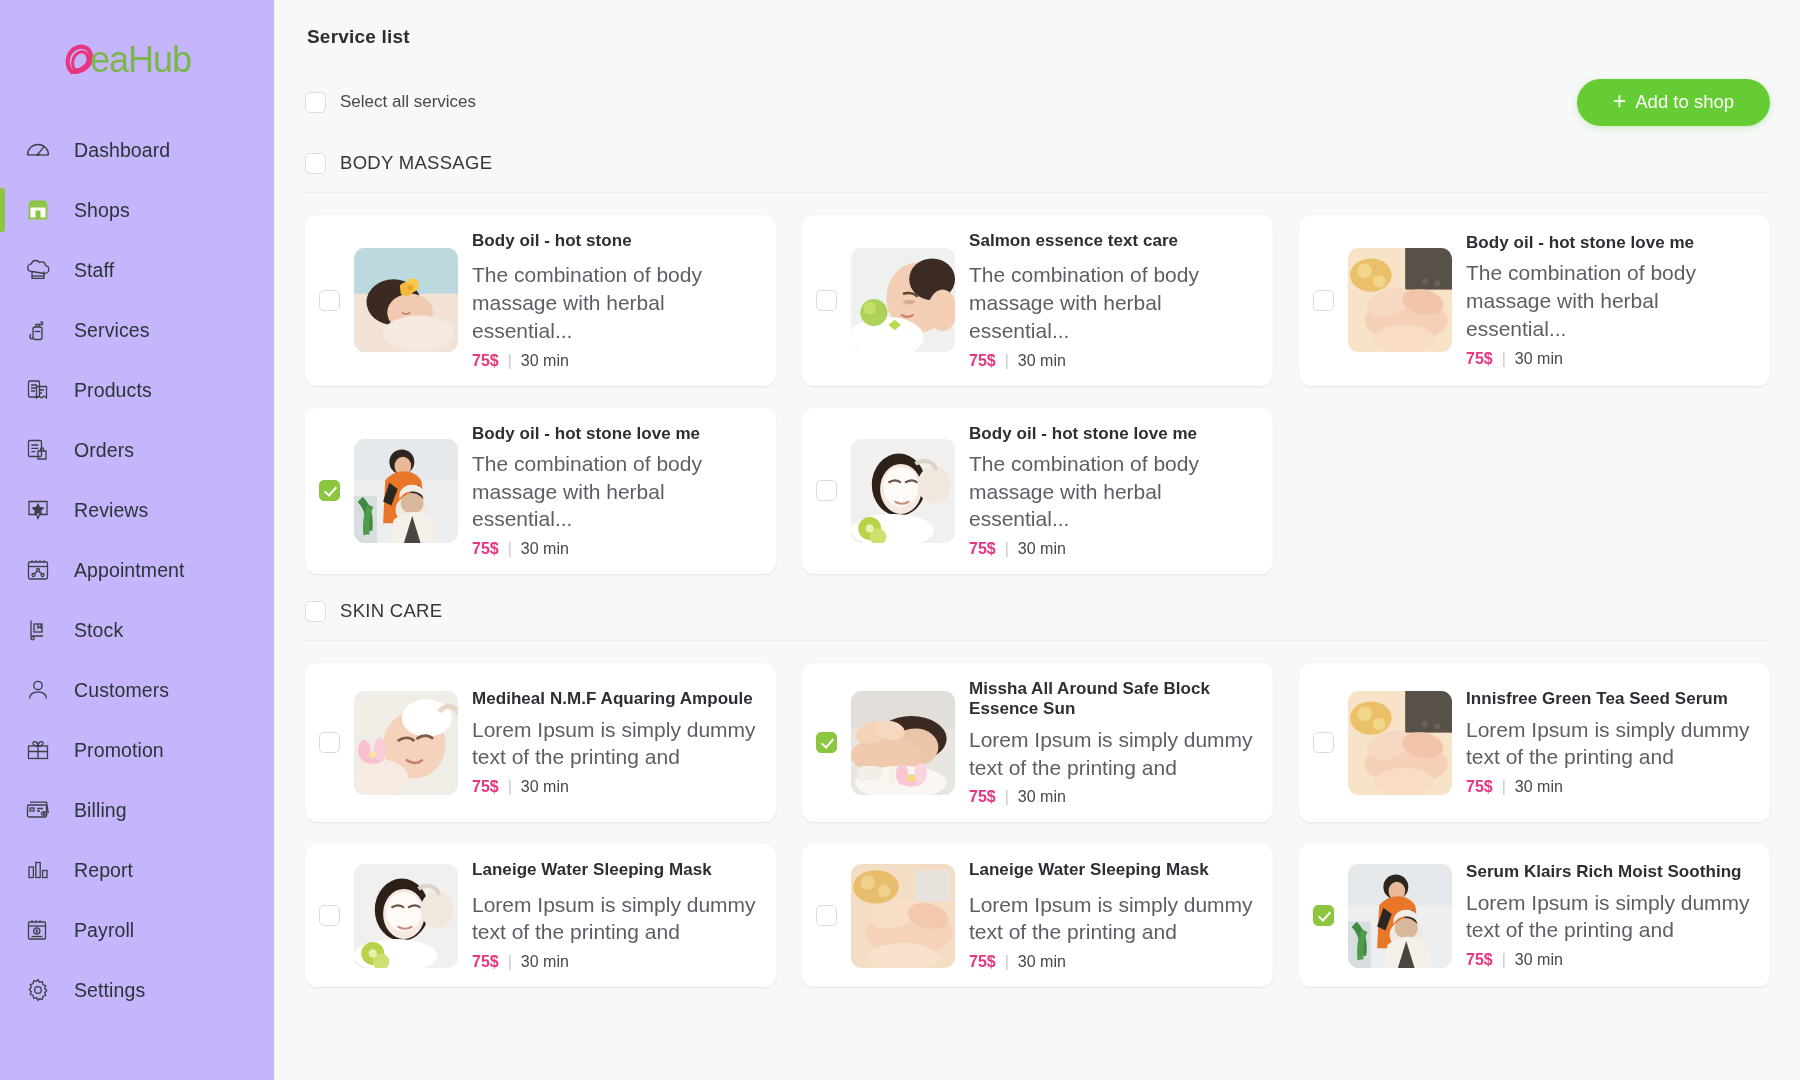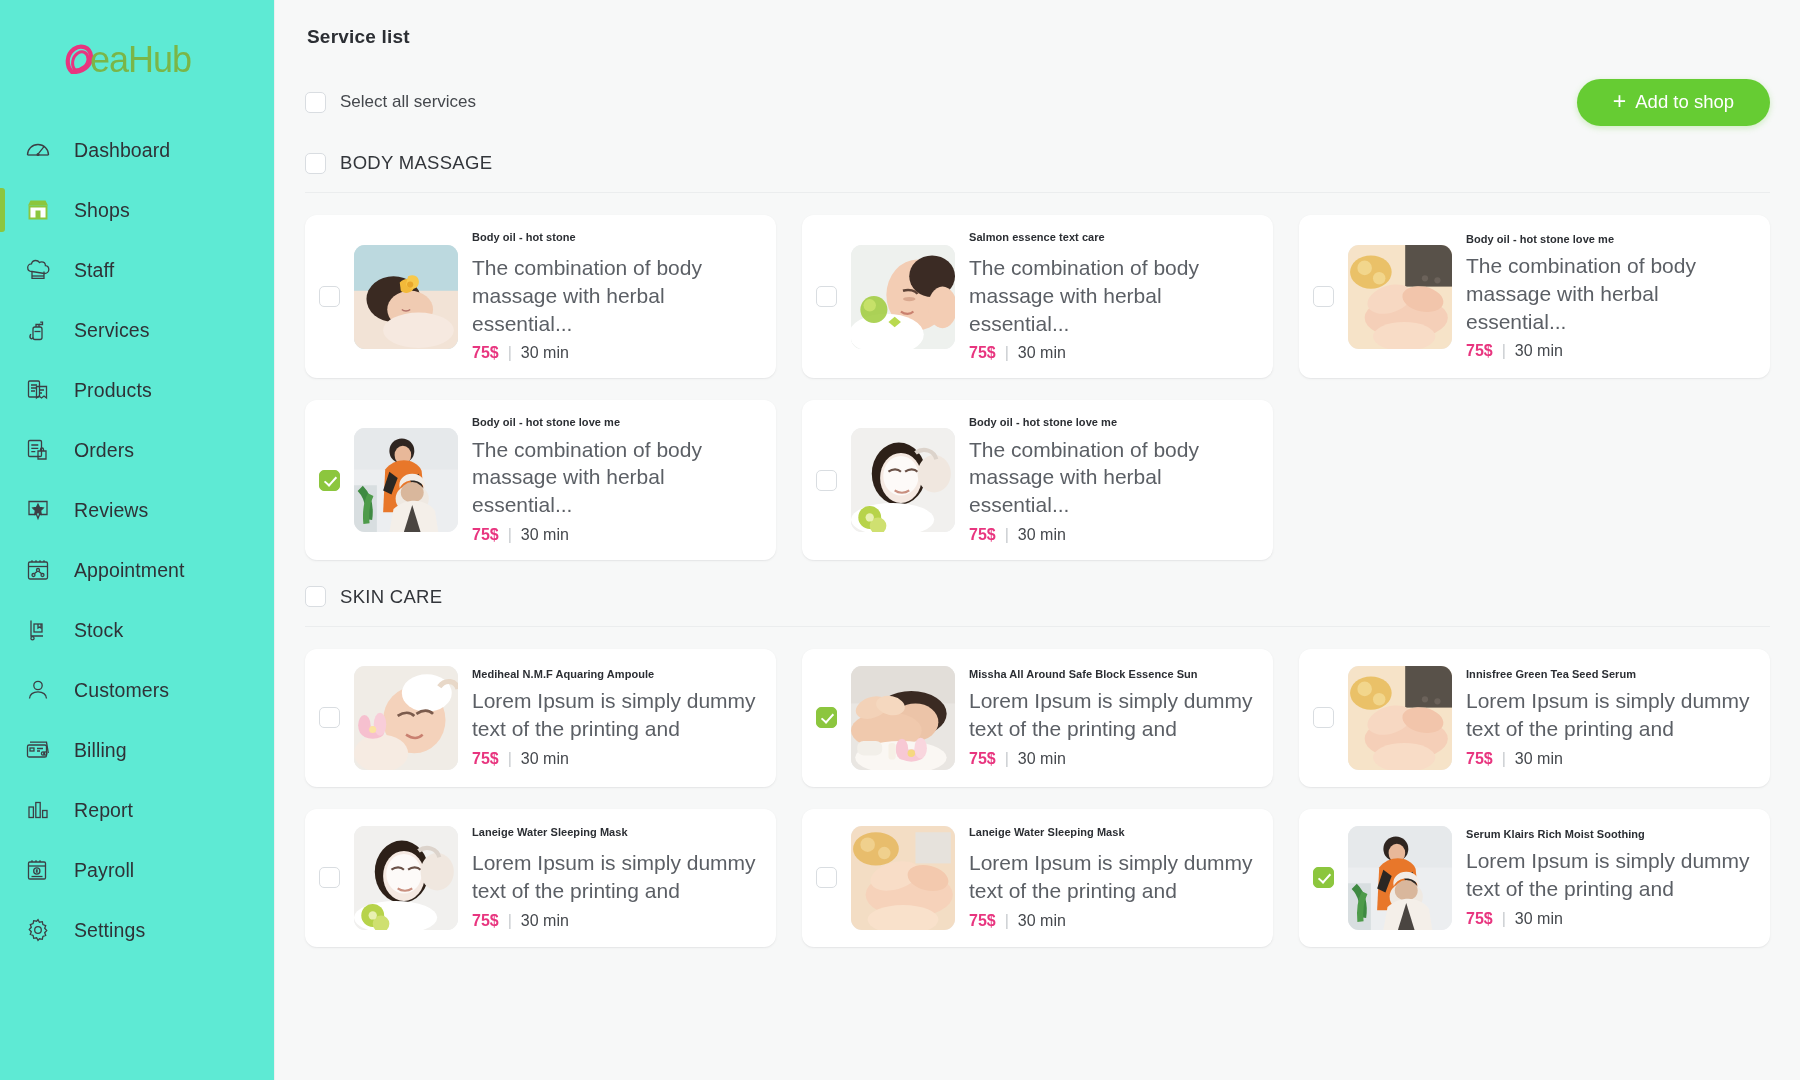--- a/index.html
+++ b/index.html
@@ -9,21 +9,21 @@
     font-family: "Liberation Sans", sans-serif;
     background: #ffffff;
     overflow: hidden;
     -webkit-font-smoothing: antialiased;
   }
   .app { display: flex; width: 1800px; height: 1080px; }
 
   
   .sidebar {
     width: 275px; min-width: 275px; height: 1080px;
-    background: #5eead4;
+    background: #c4b5fd;
     border-right: 1px solid #eceef0;
     display: flex; flex-direction: column;
     position: relative;
   }
   .logo-wrap {
     height: 112px; display: flex; align-items: center; justify-content: center;
     padding-top: 8px;
   }
   .logo { display: flex; align-items: center; }
   .nav { display: flex; flex-direction: column; padding-top: 8px; }
@@ -164,21 +164,21 @@
   }
   .card-cb-wrap { display: flex; align-items: center; flex: 0 0 21px; }
   .thumb {
     width: 104px; height: 104px; border-radius: 11px;
     flex: 0 0 104px; overflow: hidden; position: relative;
     background: #ecedef;
   }
   .thumb svg { display: block; width: 100%; height: 100%; }
   .card-body { flex: 1; min-width: 0; display: flex; flex-direction: column; }
   .card-title {
-    font-size: 11px; font-weight: bold; color: #2b2e33;
+    font-size: 17px; font-weight: bold; color: #2b2e33;
     line-height: 1.2; letter-spacing: .05px;
   }
   .card-desc {
     font-size: 21px; color: #5b5f65; line-height: 1.32;
     margin-top: 10px;
   }
   .card-meta {
     margin-top: 7px; font-size: 16px; color: #45484d;
     display: flex; align-items: center; gap: 9px;
   }
@@ -314,20 +314,31 @@
       <div class="nav-item">
         <span class="nav-icon">
           <svg width="26" height="26" viewBox="0 0 26 26" fill="none" stroke="#3c3f44" stroke-width="1.3">
             <circle cx="13" cy="8.5" r="4.2"></circle>
             <path d="M4.5 21.5c0-4.2 3.8-6.6 8.5-6.6s8.5 2.4 8.5 6.6"></path>
           </svg>
         </span>
         <span class="nav-label">Customers</span>
       </div>
 
+      <div class="nav-item">
+        <span class="nav-icon">
+          <svg width="26" height="26" viewBox="0 0 26 26" fill="none" stroke="#3c3f44" stroke-width="1.3">
+            <rect x="3.5" y="9" width="19" height="12.5"></rect>
+            <path d="M13 9v12.5M3.5 14.5h19"></path>
+            <path d="M13 9C11 9 8 8.4 8 6.3c0-1.4 1.2-2 2.3-1.6C11.8 5.3 13 7.3 13 9z"></path>
+            <path d="M13 9c2 0 5-.6 5-2.7 0-1.4-1.2-2-2.3-1.6C14.2 5.3 13 7.3 13 9z"></path>
+          </svg>
+        </span>
+        <span class="nav-label">Promotion</span>
+      </div>
 
       <div class="nav-item">
         <span class="nav-icon">
           <svg width="26" height="26" viewBox="0 0 26 26" fill="none" stroke="#3c3f44" stroke-width="1.3">
             <rect x="2.5" y="8" width="19" height="12" rx="1.6"></rect>
             <path d="M5 5.2h16.5L23.3 16"></path>
             <rect x="5" y="11" width="4" height="3"></rect>
             <path d="M12 11.5h6M12 14h3"></path>
               <circle cx="18" cy="16.5" r="1.6"></circle>
               <circle cx="20.3" cy="16.5" r="1.6"></circle>

